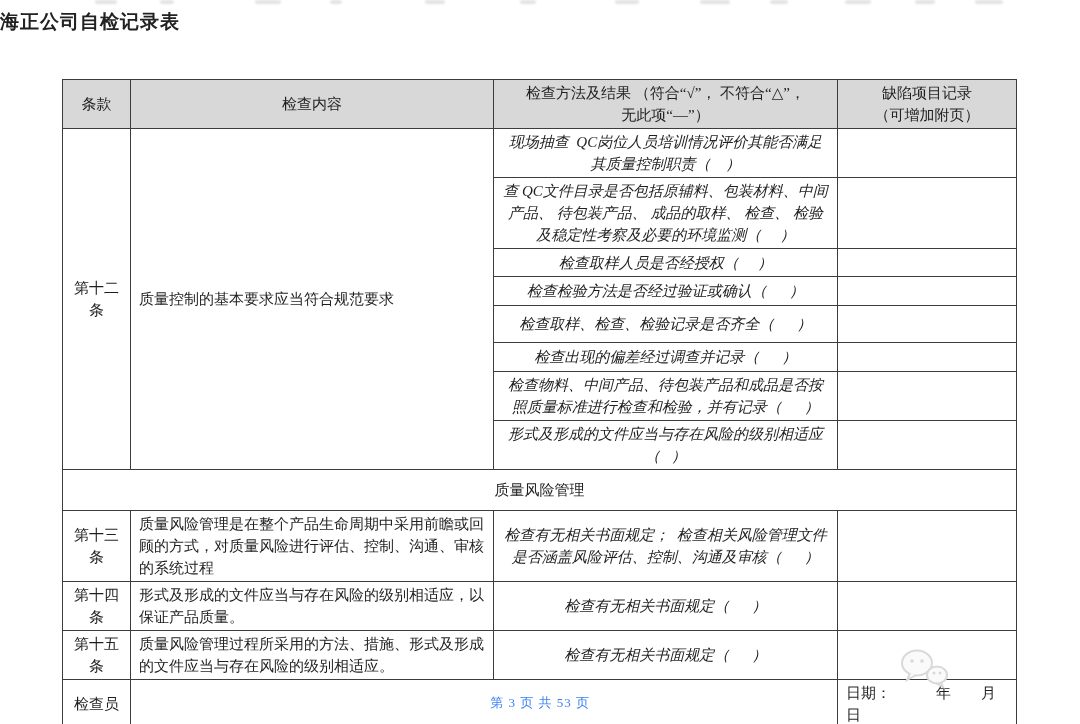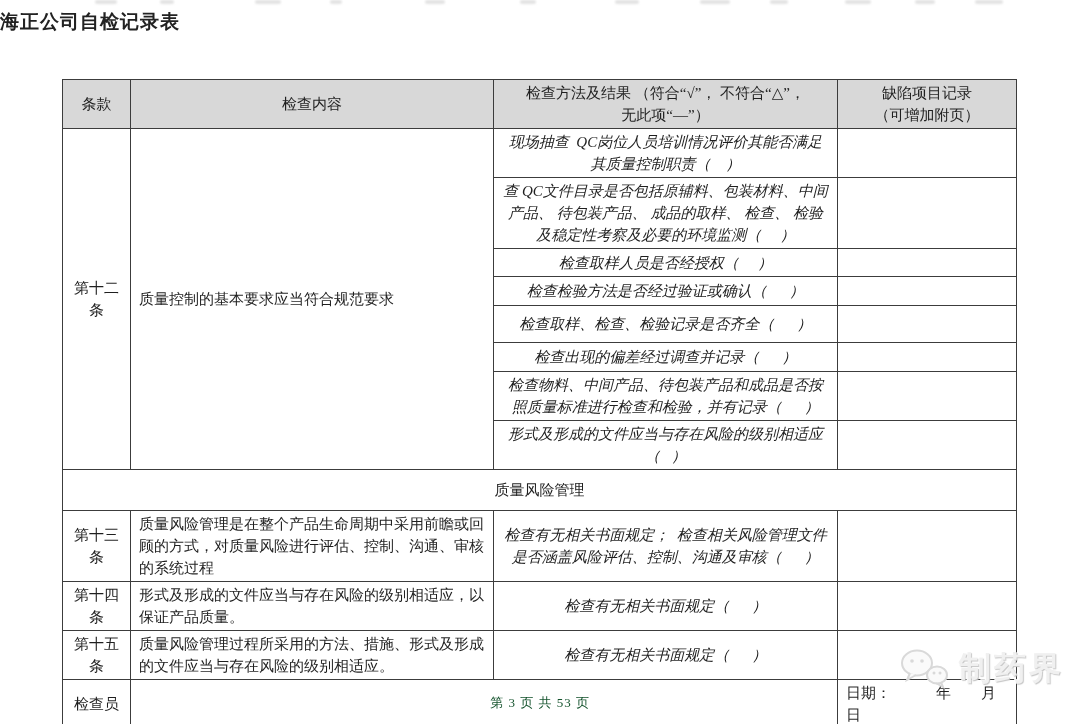--- a/index.html
+++ b/index.html
@@ -42,21 +42,21 @@
   .clause-cell { text-align:center; padding:2px 5px; }
   .content-cell { text-align:left; }
   .method-cell { text-align:center;font-style:italic; }
   .defect-cell { }
   .section-cell { text-align:center; }
   .signoff-label-cell { text-align:center; }
   .date-cell { vertical-align:top; padding-top:3px; }
   .page-footer {
     position:absolute; left:0; width:100%; top:694px;
     text-align:center;
-    font-size:13px; letter-spacing:1px; color:#14532d;
+    font-size:13px; letter-spacing:1px; color:#3b82f6;
   }
   .watermark {
     position:absolute; left:898px; top:646px;
     display:flex; align-items:center; gap:9px;
   }
   .watermark-text {
     font-size:32px; font-weight:700; letter-spacing:3px;
     color:#f0f0f0;
     text-shadow:1px 1px 1px #c6c6c6, -1px -1px 0 #ffffff;
   }
@@ -184,14 +184,13 @@
         <path d="M43 36 L45 41 L38 37" fill="none"></path>
       </g>
       <g fill="#d9d9d9" stroke="none">
         <circle cx="14" cy="15" r="1.8"></circle>
         <circle cx="24" cy="15" r="1.8"></circle>
         <circle cx="36" cy="27" r="1.5"></circle>
         <circle cx="42" cy="27" r="1.5"></circle>
       </g>
     </svg>
   </span>
-  <span class="watermark-text">制药界</span>
 </div>
 
 </body></html>

